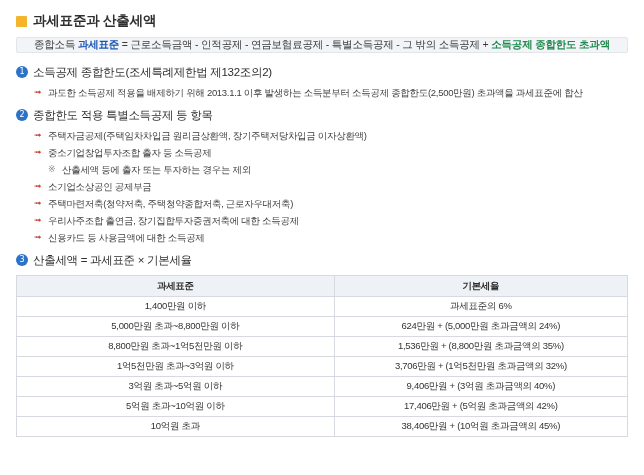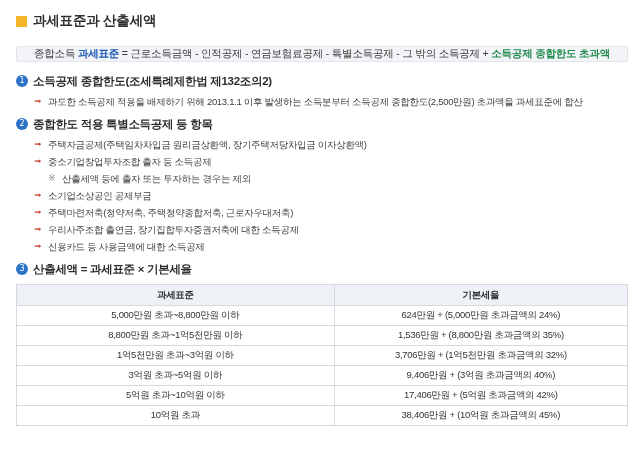--- a/index.html
+++ b/index.html
@@ -18,21 +18,21 @@
     width: 644px;
     height: 475px;
     padding: 10px 14px 0 14px;
     position: relative;
   }
   
   .main-title {
     display: flex;
     align-items: center;
     gap: 6px;
-    margin: 2px 0 16px 2px;
+    margin: 2px 0 7px 2px;
   }
   .sq-icon {
     width: 11px; height: 11px;
     background: #f5b52a;
     border-radius: 1px;
     flex: none;
   }
   .main-title .txt {
     font-size: 13.5px;
     font-weight: bold;
@@ -73,21 +73,21 @@
     color: #fff;
     font-size: 8px;
     line-height: 12px;
     text-align: center;
     flex: none;
     margin-top: 1px;
     font-family: "DejaVu Sans", sans-serif;
   }
   .sec-title {
     font-size: 11.5px;
-    font-weight: bold;
+    font-weight: normal;
     color: #2d2d2d;
     letter-spacing: -0.3px;
   }
   .bullets { margin: 0; padding: 0; list-style: none; }
   .bullets li {
     display: flex;
     align-items: flex-start;
     gap: 5px;
     font-size: 9.5px;
     line-height: 15px;
@@ -216,20 +216,24 @@
           <col class="c2">
         </colgroup>
       <thead>
         <tr>
           <th>과세표준</th>
           <th>기본세율</th>
         </tr>
       </thead>
       <tbody>
         <tr>
+          <td>1,400만원 이하</td>
+          <td class="right-col">과세표준의 6%</td>
+        </tr>
+        <tr>
           <td>5,000만원 초과~8,800만원 이하</td>
           <td class="right-col">624만원 + (5,000만원 초과금액의 24%)</td>
         </tr>
         <tr>
           <td>8,800만원 초과~1억5천만원 이하</td>
           <td class="right-col">1,536만원 + (8,800만원 초과금액의 35%)</td>
         </tr>
         <tr>
           <td>1억5천만원 초과~3억원 이하</td>
           <td class="right-col">3,706만원 + (1억5천만원 초과금액의 32%)</td>

